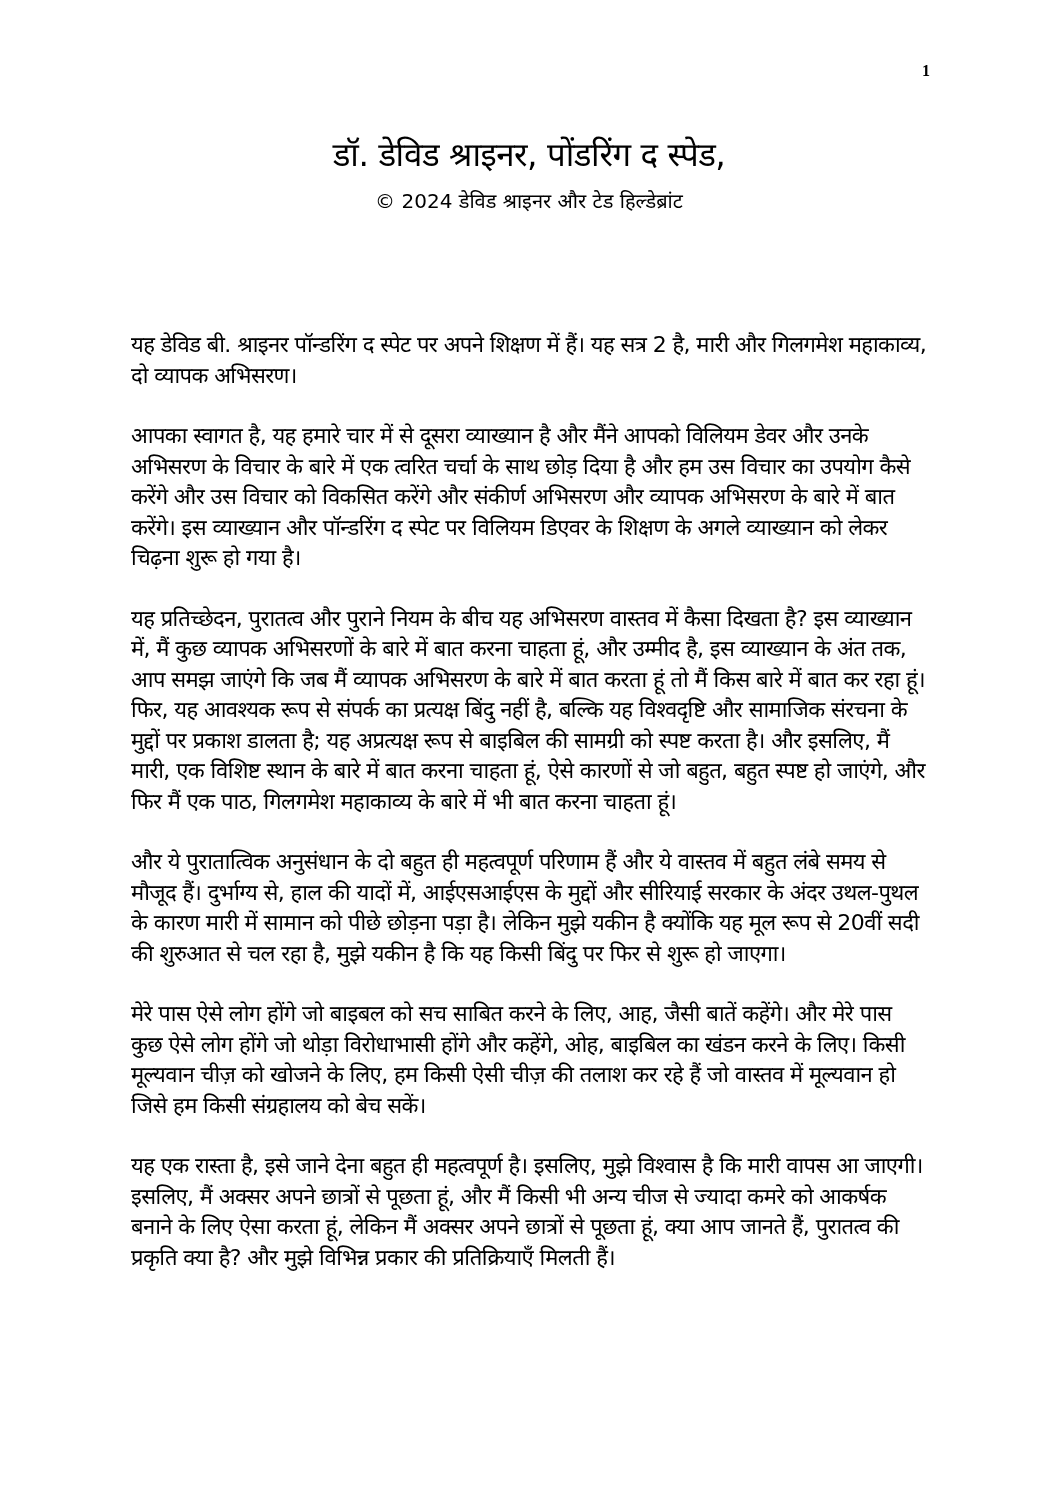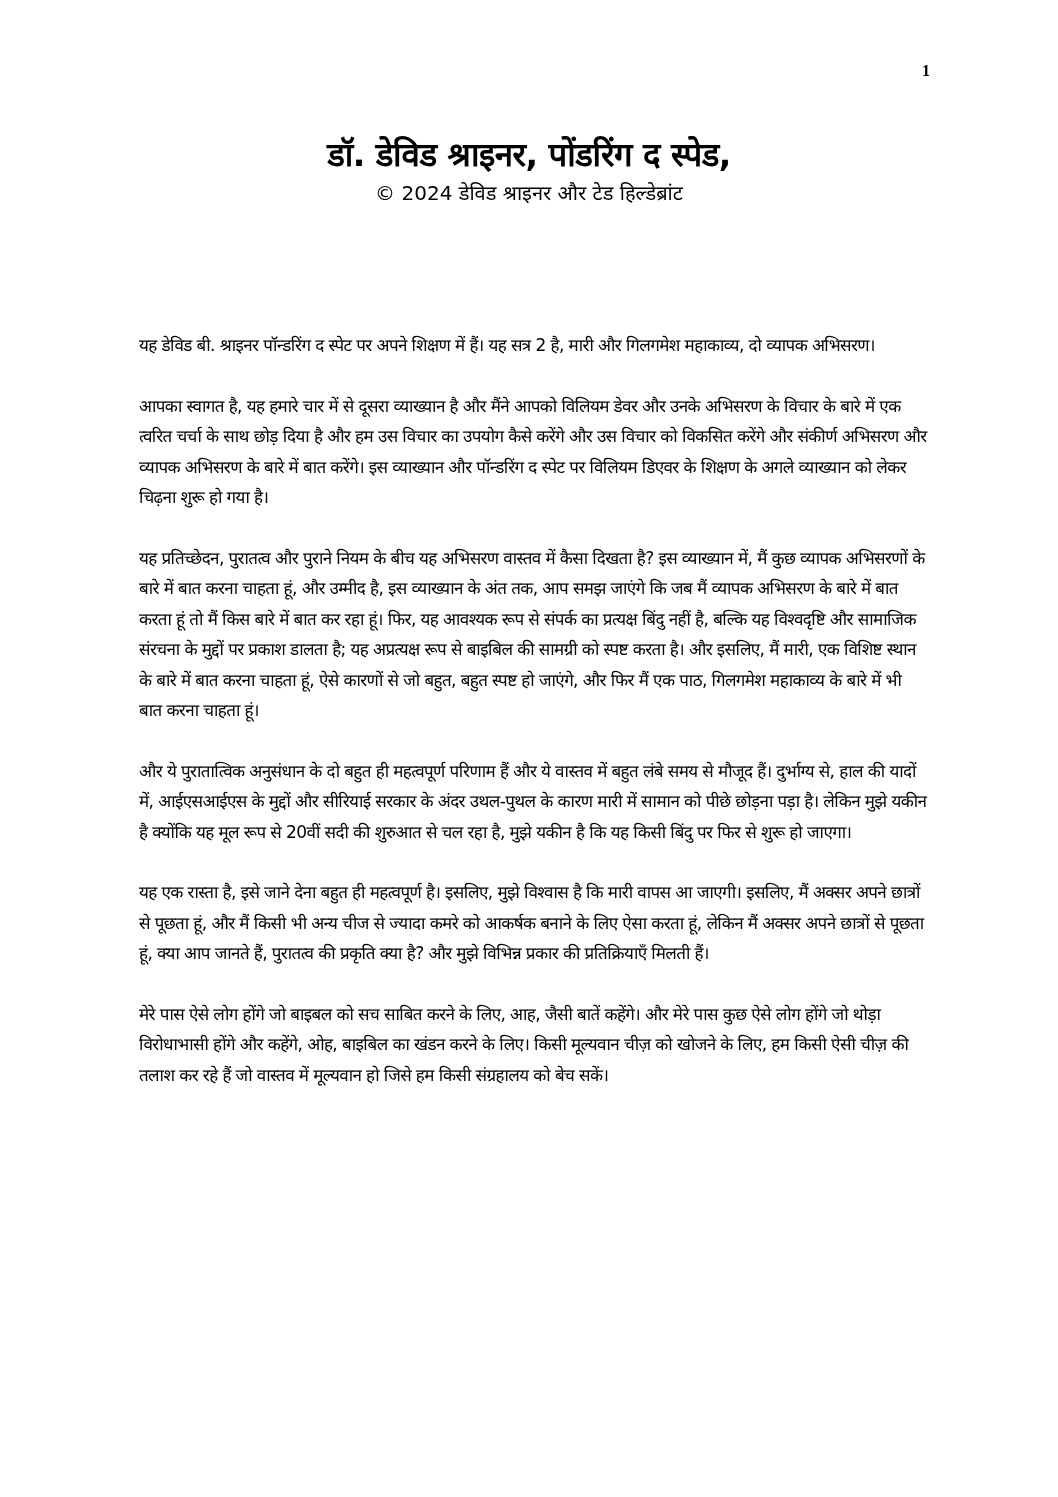--- a/index.html
+++ b/index.html
@@ -24,53 +24,53 @@
       font-size: 16px;
     }
     .title-block {
       position: absolute;
       top: 132px;
       left: 100px;
       width: 858px;
       text-align: center;
     }
     .title-line {
-      font-weight: bold;
+      font-weight: normal;
       font-size: 33px;
       line-height: 46px;
       letter-spacing: -0.5px;
     }
     .copyright {
       font-size: 20px;
       line-height: 30px;
-      margin-top: 0px;
+      margin-top: 8px;
     }
     .body-text {
       position: absolute;
       top: 330px;
       left: 127px;
       width: 800px;
     }
     .para {
-      font-size: 17px;
+      font-size: 22px;
       line-height: 30.5px;
-      margin: 0 0 30px 12px;
+      margin: 0 0 30px 4px;
       letter-spacing: -0.6px;
     }
   </style>
 </head>
 <body>
 
 <div class="page-number">1</div>
 
 <div class="title-block">
   <div class="title-line">डॉ. डेविड श्राइनर, पोंडरिंग द स्पेड,</div>
   <div class="copyright">© 2024 डेविड श्राइनर और टेड हिल्डेब्रांट</div>
 </div>
 
 <div class="body-text">
   <p class="para">यह डेविड बी. श्राइनर पॉन्डरिंग द स्पेट पर अपने शिक्षण में हैं। यह सत्र 2 है, मारी और गिलगमेश महाकाव्य, दो व्यापक अभिसरण।</p>
   <p class="para">आपका स्वागत है, यह हमारे चार में से दूसरा व्याख्यान है और मैंने आपको विलियम डेवर और उनके अभिसरण के विचार के बारे में एक त्वरित चर्चा के साथ छोड़ दिया है और हम उस विचार का उपयोग कैसे करेंगे और उस विचार को विकसित करेंगे और संकीर्ण अभिसरण और व्यापक अभिसरण के बारे में बात करेंगे। इस व्याख्यान और पॉन्डरिंग द स्पेट पर विलियम डिएवर के शिक्षण के अगले व्याख्यान को लेकर चिढ़ना शुरू हो गया है।</p>
   <p class="para">यह प्रतिच्छेदन, पुरातत्व और पुराने नियम के बीच यह अभिसरण वास्तव में कैसा दिखता है? इस व्याख्यान में, मैं कुछ व्यापक अभिसरणों के बारे में बात करना चाहता हूं, और उम्मीद है, इस व्याख्यान के अंत तक, आप समझ जाएंगे कि जब मैं व्यापक अभिसरण के बारे में बात करता हूं तो मैं किस बारे में बात कर रहा हूं। फिर, यह आवश्यक रूप से संपर्क का प्रत्यक्ष बिंदु नहीं है, बल्कि यह विश्वदृष्टि और सामाजिक संरचना के मुद्दों पर प्रकाश डालता है; यह अप्रत्यक्ष रूप से बाइबिल की सामग्री को स्पष्ट करता है। और इसलिए, मैं मारी, एक विशिष्ट स्थान के बारे में बात करना चाहता हूं, ऐसे कारणों से जो बहुत, बहुत स्पष्ट हो जाएंगे, और फिर मैं एक पाठ, गिलगमेश महाकाव्य के बारे में भी बात करना चाहता हूं।</p>
   <p class="para">और ये पुरातात्विक अनुसंधान के दो बहुत ही महत्वपूर्ण परिणाम हैं और ये वास्तव में बहुत लंबे समय से मौजूद हैं। दुर्भाग्य से, हाल की यादों में, आईएसआईएस के मुद्दों और सीरियाई सरकार के अंदर उथल-पुथल के कारण मारी में सामान को पीछे छोड़ना पड़ा है। लेकिन मुझे यकीन है क्योंकि यह मूल रूप से 20वीं सदी की शुरुआत से चल रहा है, मुझे यकीन है कि यह किसी बिंदु पर फिर से शुरू हो जाएगा।</p>
+  <p class="para">मेरे पास ऐसे लोग होंगे जो बाइबल को सच साबित करने के लिए, आह, जैसी बातें कहेंगे। और मेरे पास कुछ ऐसे लोग होंगे जो थोड़ा विरोधाभासी होंगे और कहेंगे, ओह, बाइबिल का खंडन करने के लिए। किसी मूल्यवान चीज़ को खोजने के लिए, हम किसी ऐसी चीज़ की तलाश कर रहे हैं जो वास्तव में मूल्यवान हो जिसे हम किसी संग्रहालय को बेच सकें।</p>
   <p class="para">यह एक रास्ता है, इसे जाने देना बहुत ही महत्वपूर्ण है। इसलिए, मुझे विश्वास है कि मारी वापस आ जाएगी। इसलिए, मैं अक्सर अपने छात्रों से पूछता हूं, और मैं किसी भी अन्य चीज से ज्यादा कमरे को आकर्षक बनाने के लिए ऐसा करता हूं, लेकिन मैं अक्सर अपने छात्रों से पूछता हूं, क्या आप जानते हैं, पुरातत्व की प्रकृति क्या है? और मुझे विभिन्न प्रकार की प्रतिक्रियाएँ मिलती हैं।</p>
-  <p class="para">मेरे पास ऐसे लोग होंगे जो बाइबल को सच साबित करने के लिए, आह, जैसी बातें कहेंगे। और मेरे पास कुछ ऐसे लोग होंगे जो थोड़ा विरोधाभासी होंगे और कहेंगे, ओह, बाइबिल का खंडन करने के लिए। किसी मूल्यवान चीज़ को खोजने के लिए, हम किसी ऐसी चीज़ की तलाश कर रहे हैं जो वास्तव में मूल्यवान हो जिसे हम किसी संग्रहालय को बेच सकें।</p>
 </div>
 
 </body></html>

